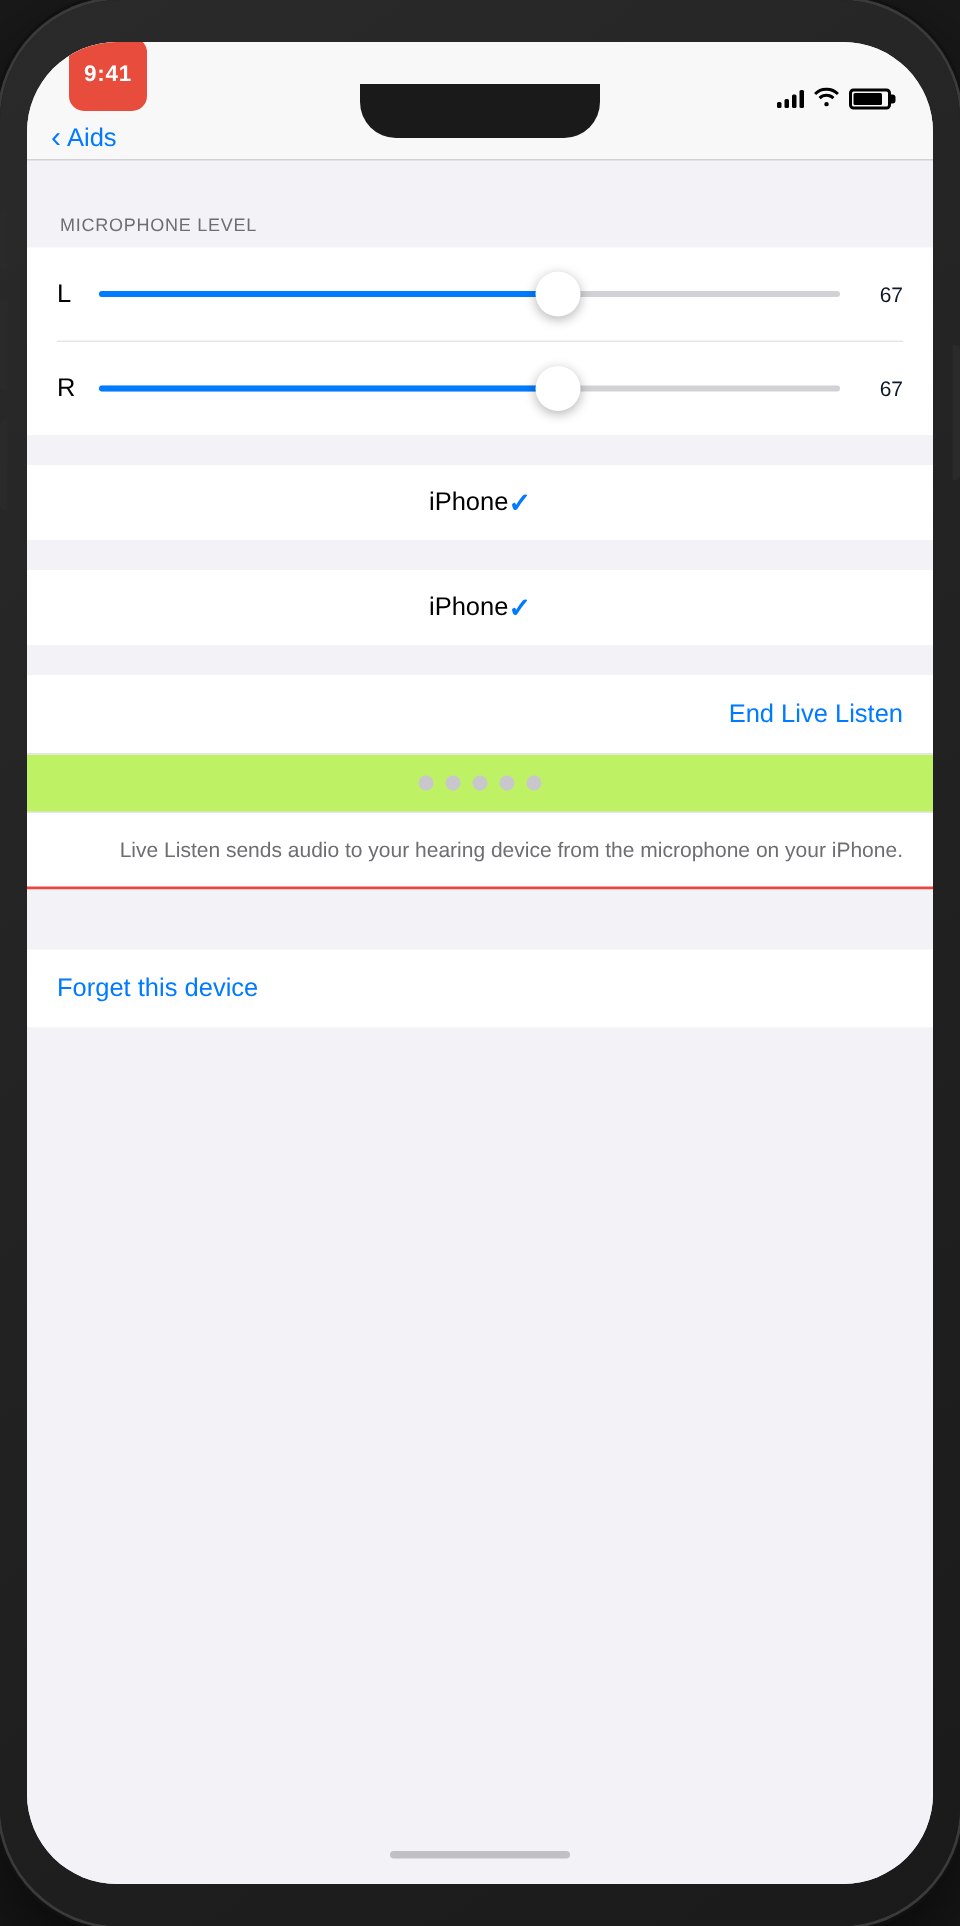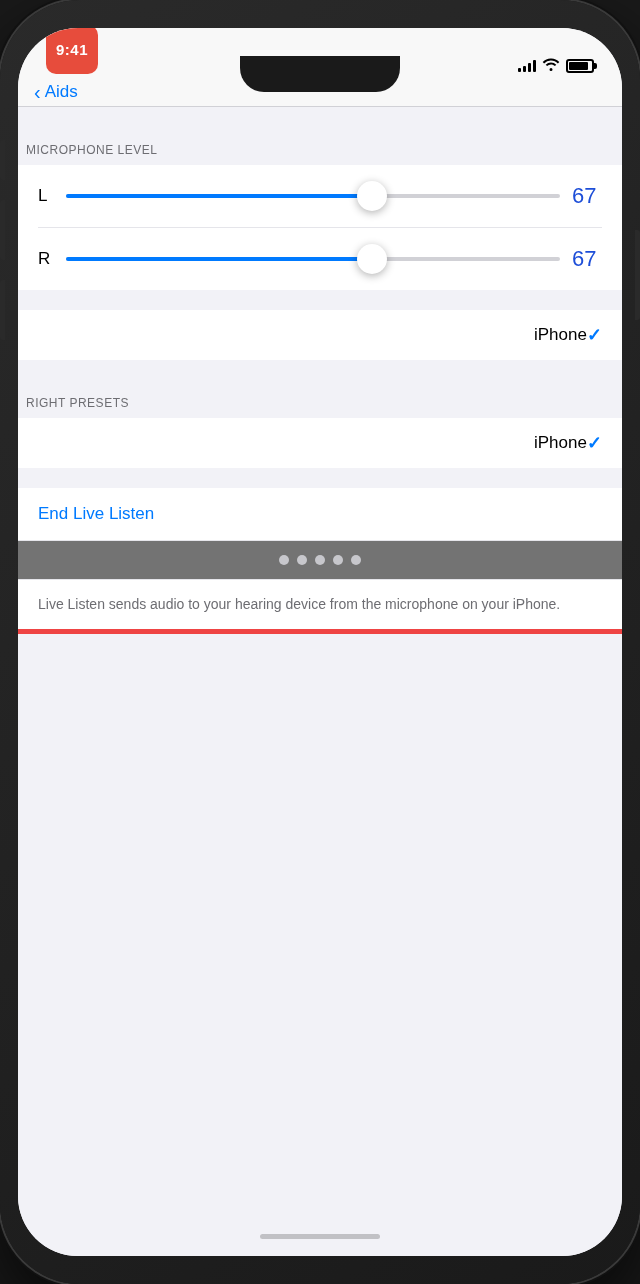--- a/index.html
+++ b/index.html
@@ -170,21 +170,21 @@
       overflow-y: auto;
       background: #f2f2f7;
     }
 
     .section-header {
       font-size: 12px;
       font-weight: 400;
       color: #6d6d72;
       text-transform: uppercase;
       letter-spacing: 0.5px;
-      padding: 16px 20px 8px 8px;
+      padding: 16px 20px 8px 22px;
     }
 
     .card {
       background: white;
       margin: 0;
     }
 
     
     .slider-section {
       background: white;
@@ -240,36 +240,36 @@
       width: 30px;
       height: 30px;
       background: white;
       border-radius: 50%;
       box-shadow: 0 2px 8px rgba(0,0,0,0.3);
       transform: translateX(-50%);
       cursor: pointer;
     }
 
     .slider-value {
-      font-size: 22px;
-      color: #1d4ed8;
+      font-size: 14px;
+      color: #0f172a;
       width: 30px;
-      text-align: left;
+      text-align: right;
       flex-shrink: 0;
     }
 
     
     .list-section {
       background: white;
     }
 
     .list-row {
       display: flex;
       align-items: center;
-      justify-content: flex-end;
+      justify-content: center;
       padding: 14px 20px;
       border-bottom: 1px solid #e5e5ea;
       background: white;
     }
 
     .list-row:last-child {
       border-bottom: none;
     }
 
     .list-row-text {
@@ -289,21 +289,22 @@
     }
 
     
     .section-gap {
       height: 20px;
       background: #f2f2f7;
     }
 
     
     .live-listen-section {
-      background: #737373;
+      background: #bef264;
+      text-align: right;
     }
 
     .live-listen-btn {
       padding: 16px 20px;
       border-bottom: 1px solid #e5e5ea;
       background: white;
     }
 
     .live-listen-text {
       font-size: 17px;
@@ -326,21 +327,21 @@
       background: #c7c7cc;
       border-radius: 50%;
     }
 
     .description-row {
       padding: 14px 20px;
       font-size: 14px;
       color: #6d6d72;
       line-height: 1.5;
       background: white;
-      border-bottom: 5px solid #ef4444;
+      border-bottom: 2px solid #ef4444;
     }
 
     
     .forget-section {
       background: white;
       margin-top: 0;
     }
 
     .forget-btn {
       padding: 16px 20px;
@@ -478,21 +479,20 @@
 
       <div class="section-gap"></div>
       <div class="list-section">
         <div class="list-row">
           <span class="list-row-text">iPhone</span>
           <span class="checkmark">✓</span>
         </div>
       </div>
 
       <div class="section-gap"></div>
-      <div class="section-header">RIGHT PRESETS</div>
       <div class="list-section">
         <div class="list-row">
           <span class="list-row-text">iPhone</span>
           <span class="checkmark">✓</span>
         </div>
       </div>
 
       <div class="section-gap"></div>
       <div class="live-listen-section">
         <div class="live-listen-btn">
@@ -504,20 +504,25 @@
           <div class="dot"></div>
           <div class="dot"></div>
           <div class="dot"></div>
         </div>
         <div class="description-row">Live Listen sends audio to your hearing device from the microphone on your iPhone.</div>
       </div>
 
       <div class="section-gap"></div>
 
       <div class="section-gap"></div>
+      <div class="forget-section">
+        <div class="forget-btn">
+          <span class="forget-text">Forget this device</span>
+        </div>
+      </div>
 
       <div class="section-gap"></div>
     </div>
 
     <div class="home-indicator">
       <div class="home-bar"></div>
     </div>
   </div>
 </div>
 

